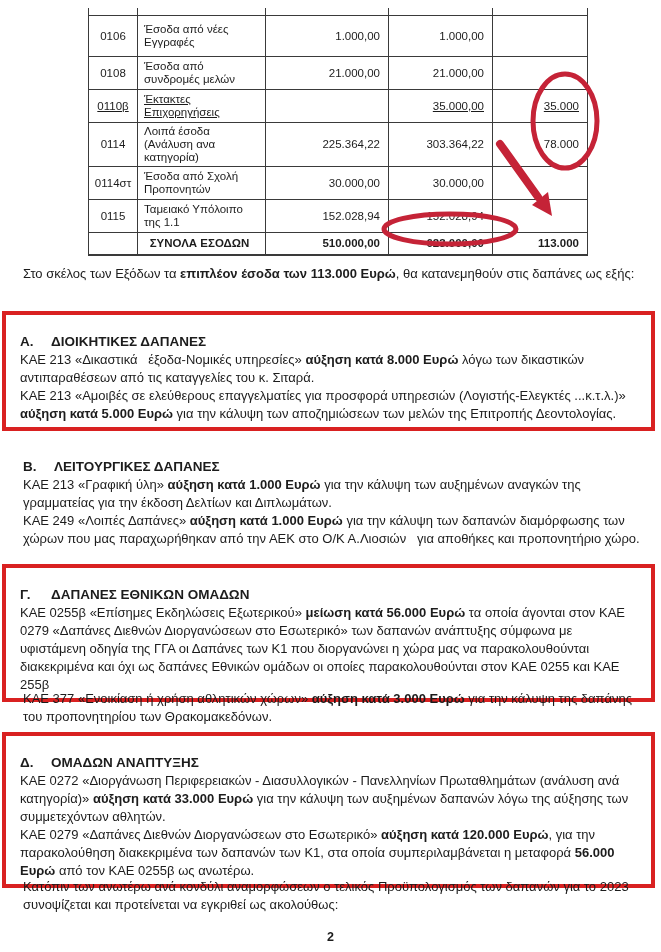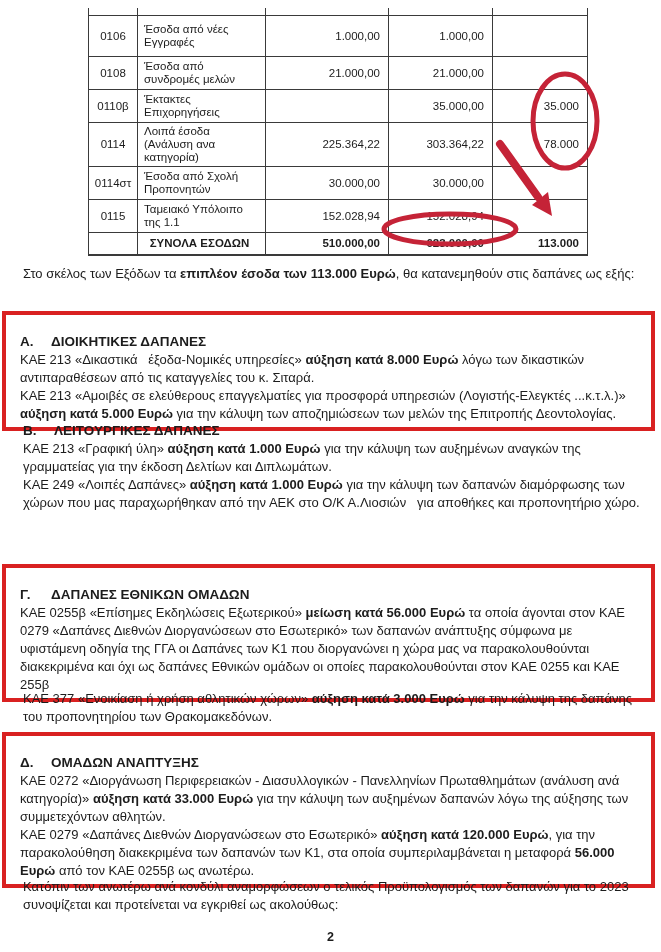--- a/index.html
+++ b/index.html
@@ -25,21 +25,21 @@
     border:1px solid var(--tbl-border);
     vertical-align:middle;padding:2px 4px;overflow:hidden;
   }
   table.budget td.c-code{text-align:center;padding:2px 1px;}
   table.budget td.c-desc{text-align:left;padding-left:6px;}
   table.budget td.c-prev,table.budget td.c-curr,table.budget td.c-diff{
     text-align:right;padding-right:8px;
   }
   table.budget tr:nth-child(1){height:41px;}
   table.budget tr:nth-child(2){height:33px;}
-  table.budget tr:nth-child(3){height:33px;}
+  table.budget tr:nth-child(3){height:33px;text-decoration:underline;}
   table.budget tr:nth-child(4){height:34px;}
   table.budget tr:nth-child(5){height:33px;}
   table.budget tr:nth-child(6){height:33px;border-radius:16px;}
   table.budget tr:nth-child(7){height:22px;}
   table.budget tr.total td{font-weight:bold;border-bottom-width:2px;}
   table.budget tr.total td.c-desc{text-align:center;padding-left:0;}
   
   svg.ann{position:absolute;left:0;top:0;z-index:5;pointer-events:none;}
   svg.ann .stroke{fill:none;stroke:var(--red-ann);}
   svg.ann .fill{fill:var(--red-ann);stroke:none;}
@@ -143,21 +143,21 @@
   <p class="intro"><span>Στο σκέλος των Εξόδων τα </span><span class="b">επιπλέον έσοδα των 113.000 Ευρώ</span><span>, θα κατανεμηθούν στις δαπάνες ως εξής:</span></p>
 
   <section class="sec boxed" style="top:310px">
     <div class="sec-head"><span class="sec-letter">Α.</span><span class="sec-title">ΔΙΟΙΚΗΤΙΚΕΣ ΔΑΠΑΝΕΣ</span></div>
     <div class="sec-body">
         <div class="para"><span>ΚΑΕ 213 «Δικαστικά   έξοδα-Νομικές υπηρεσίες» </span><span class="b">αύξηση κατά 8.000 Ευρώ</span><span> λόγω των δικαστικών αντιπαραθέσεων από τις καταγγελίες του κ. Σιταρά.</span></div>
         <div class="para"><span>ΚΑΕ 213 «Αμοιβές σε ελεύθερους επαγγελματίες για προσφορά υπηρεσιών (Λογιστής-Ελεγκτές ...κ.τ.λ.)» </span><span class="b">αύξηση κατά 5.000 Ευρώ</span><span> για την κάλυψη των αποζημιώσεων των μελών της Επιτροπής Δεοντολογίας.</span></div>
       </div>
   </section>
 
-  <section class="sec plain" style="top:420px">
+  <section class="sec plain" style="top:456px">
     <div class="sec-head"><span class="sec-letter">Β.</span><span class="sec-title">ΛΕΙΤΟΥΡΓΙΚΕΣ ΔΑΠΑΝΕΣ</span></div>
     <div class="sec-body">
         <div class="para"><span>ΚΑΕ 213 «Γραφική ύλη» </span><span class="b">αύξηση κατά 1.000 Ευρώ</span><span> για την κάλυψη των αυξημένων αναγκών της γραμματείας για την έκδοση Δελτίων και Διπλωμάτων.</span></div>
         <div class="para"><span>ΚΑΕ 249 «Λοιπές Δαπάνες» </span><span class="b">αύξηση κατά 1.000 Ευρώ</span><span> για την κάλυψη των δαπανών διαμόρφωσης των χώρων που μας παραχωρήθηκαν από την ΑΕΚ στο Ο/Κ Α.Λιοσιών   για αποθήκες και προπονητήριο χώρο.</span></div>
       </div>
   </section>
 
   <section class="sec boxed" style="top:563px">
     <div class="sec-head"><span class="sec-letter">Γ.</span><span class="sec-title">ΔΑΠΑΝΕΣ ΕΘΝΙΚΩΝ ΟΜΑΔΩΝ</span></div>
     <div class="sec-body">

